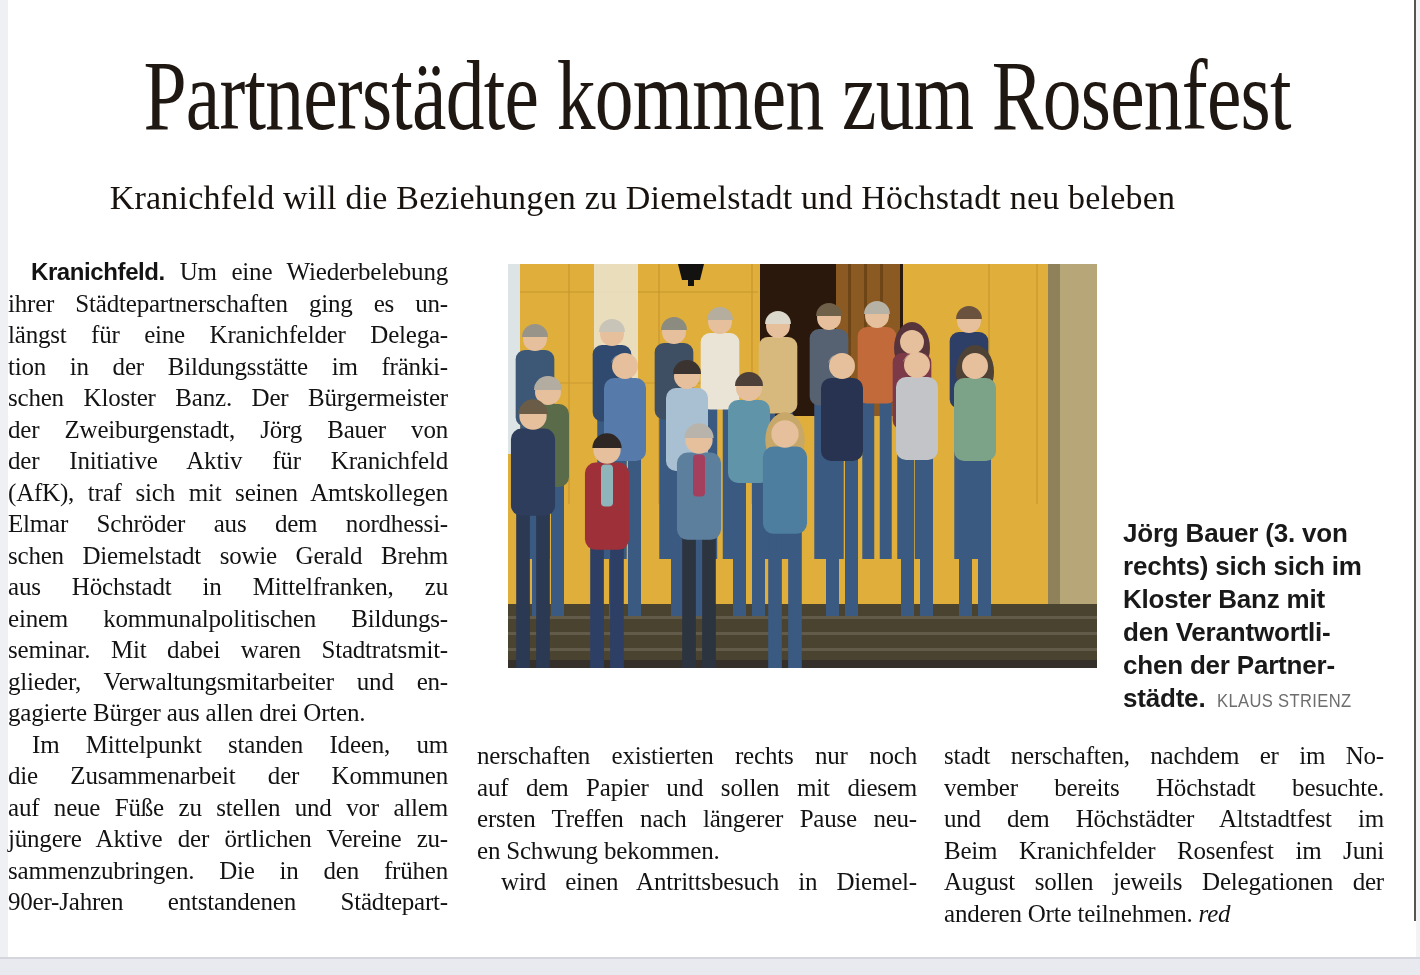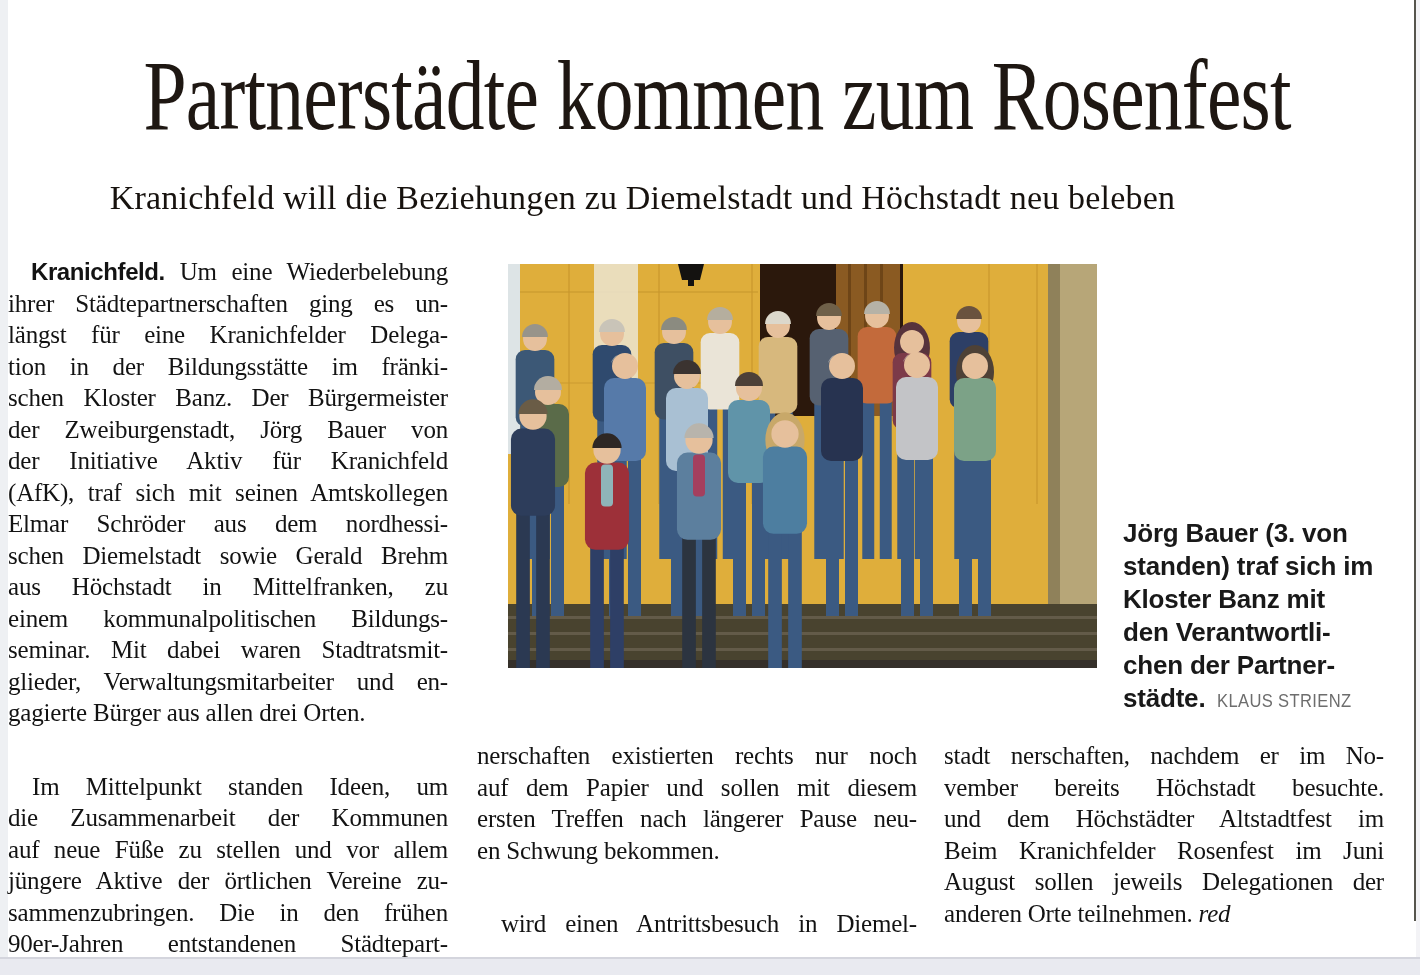--- a/index.html
+++ b/index.html
@@ -16,21 +16,21 @@
          transform:scale(0.80,1.02);transform-origin:50% 50%;letter-spacing:-1px;}
   .subtitle-wrap{position:absolute;left:0;top:176px;width:1285px;text-align:center;}
   .subtitle{display:inline-block;font-size:34px;line-height:44px;color:#17120e;letter-spacing:0.2px;}
 
   .col{position:absolute;width:440px;font-size:25px;line-height:31.5px;color:#131313;letter-spacing:-0.2px;}
   .col1{left:8px;top:256px;}
   .col2{left:477px;top:740px;}
   .col3{left:944px;top:740px;}
   .line{text-align:justify;text-align-last:justify;}
   .line.end{text-align-last:auto;}
-  .para.indent .line:first-child{text-indent:24px;margin-top:42px;}
+  .para.indent .line:first-child{text-indent:24px;}
   .lead{font-family:"Liberation Sans","DejaVu Sans",sans-serif;font-weight:700;
         font-size:24px;letter-spacing:-0.4px;margin-left:23px;}
   .tail{font-style:italic;}
 
   .photo{position:absolute;left:508px;top:264px;width:589px;height:404px;}
   .photo svg{display:block;}
 
   .caption{position:absolute;left:1123px;top:477px;width:270px;
            font-family:"Liberation Sans","DejaVu Sans",sans-serif;font-weight:700;
            font-size:26px;line-height:33px;color:#191919;letter-spacing:-0.2px;margin-top:40px;}
@@ -208,21 +208,21 @@
         <rect x="260.2" y="263.75" width="13.65" height="140.25" fill="#3b5a82"></rect>
         <rect x="280.15" y="263.75" width="13.65" height="140.25" fill="#3b5a82"></rect>
         <ellipse cx="277" cy="176" rx="19.65" ry="27.65" fill="#c8a869"></ellipse>
         <rect x="254.95" y="182.6" width="44.1" height="87.15" rx="10.5" fill="#4d7ea0"></rect>
         <circle cx="277" cy="170" r="13.65" fill="#e6c09c"></circle>
       </svg>
   </div>
 
   <div class="caption" id="caption">
       <div class="cap-line">Jörg Bauer (3. von</div>
-      <div class="cap-line">standen) traf sich im</div>
+      <div class="cap-line">rechts) sich sich im</div>
       <div class="cap-line">Kloster Banz mit</div>
       <div class="cap-line">den Verantwortli-</div>
       <div class="cap-line">chen der Partner-</div>
       <div class="cap-line">städte.<span class="credit">KLAUS STRIENZ</span></div>
     </div>
 
   <div class="col col2" id="col2">
       <div class="para">
         <div class="line">nerschaften existierten rechts nur noch</div>
         <div class="line">auf dem Papier und sollen mit diesem</div>

